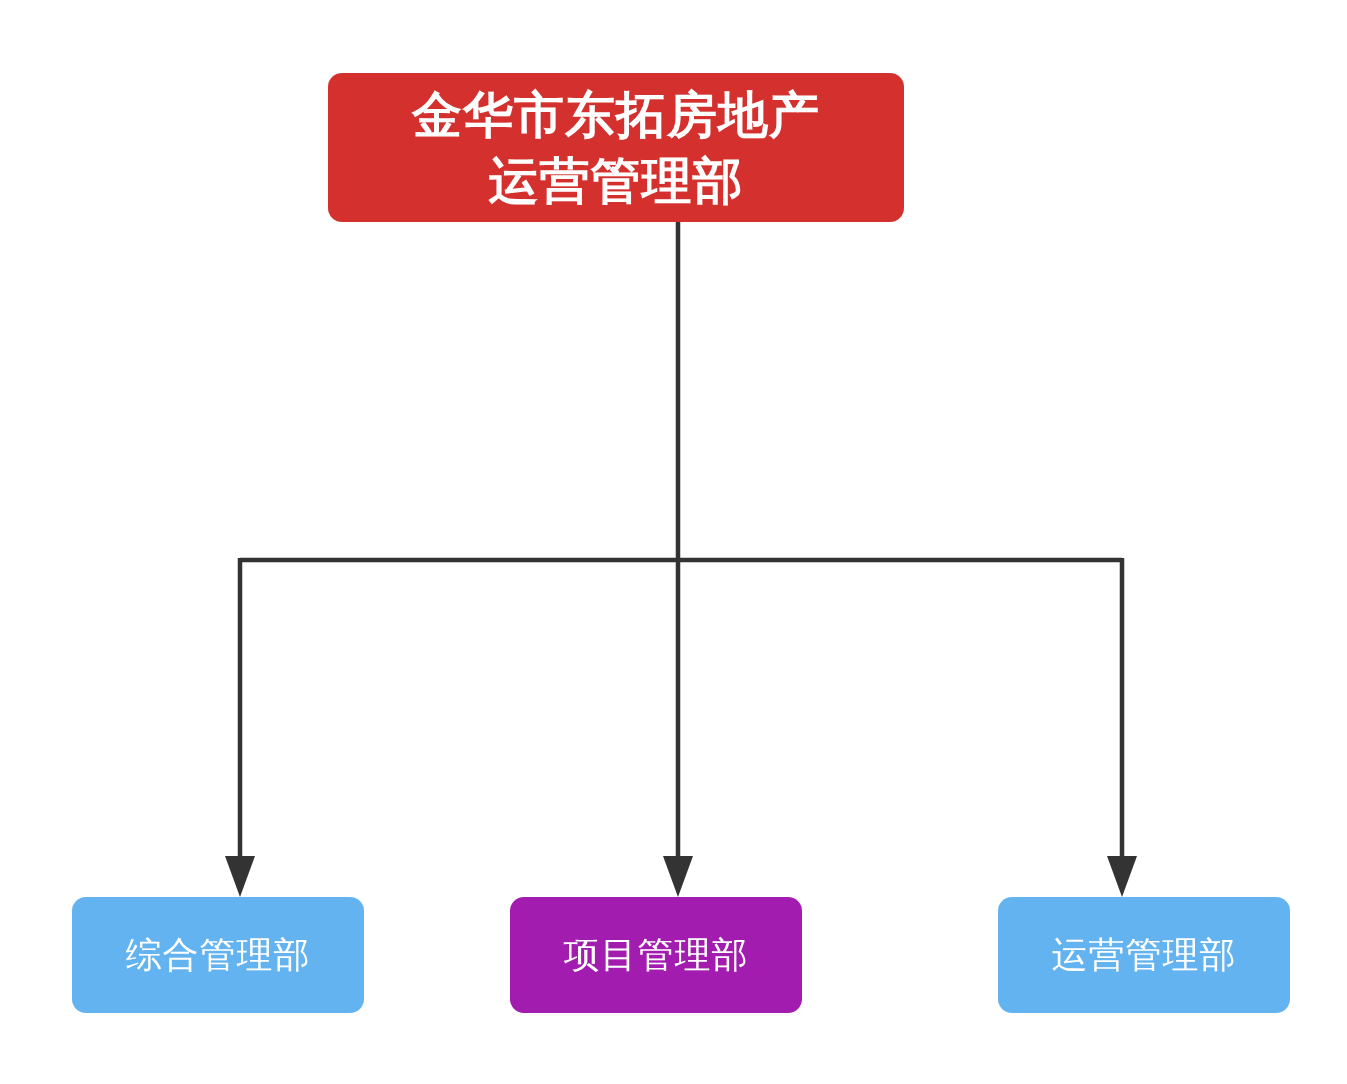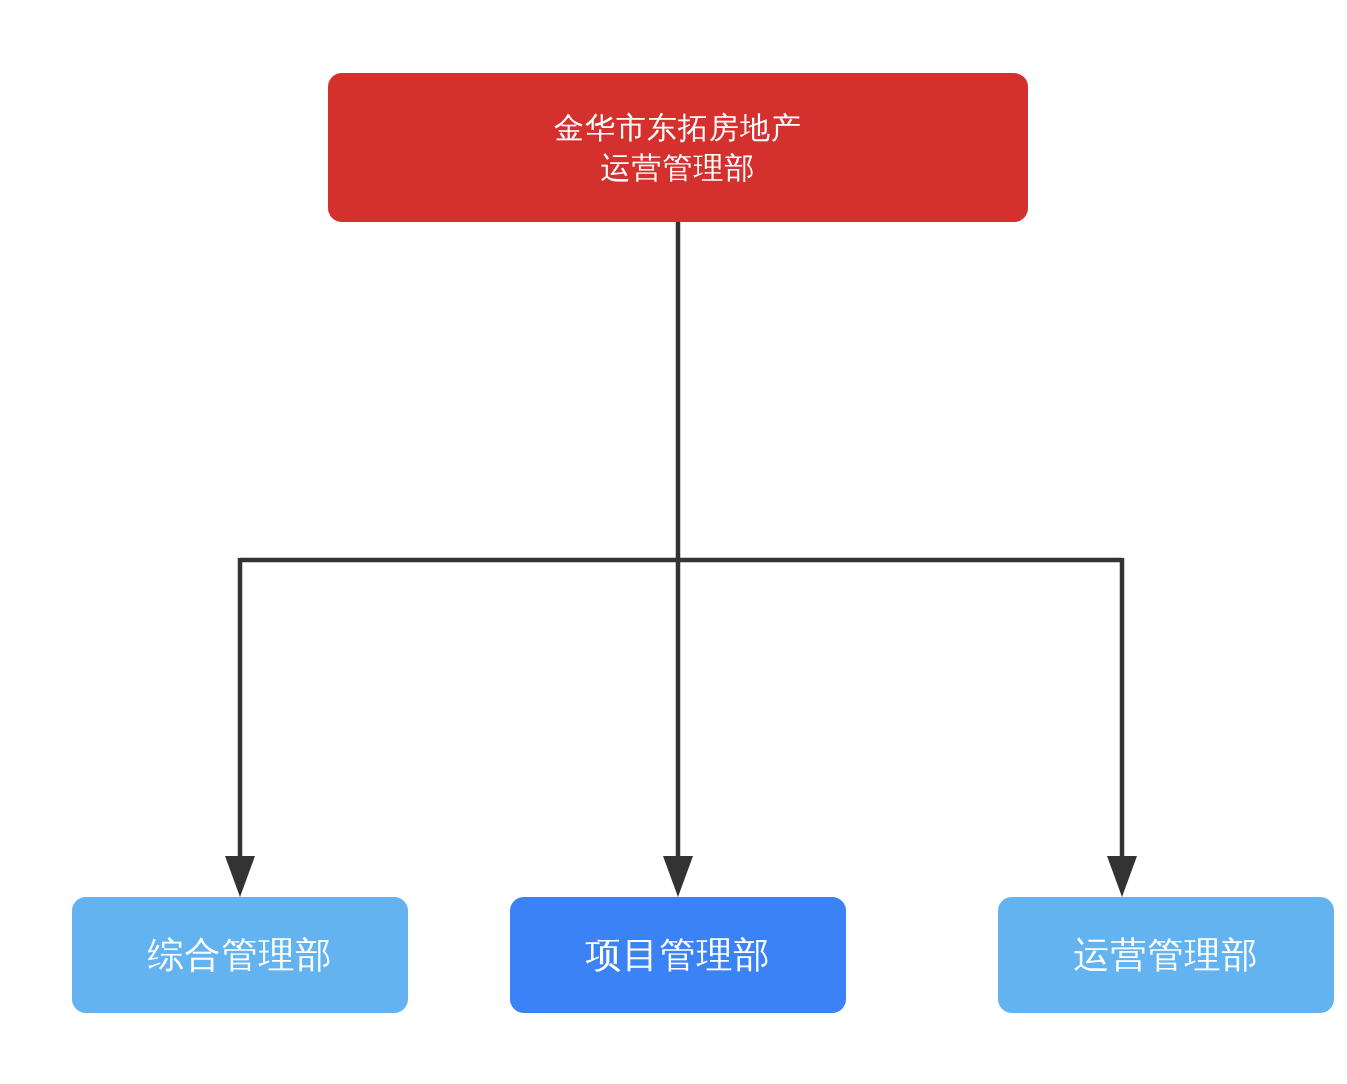--- a/index.html
+++ b/index.html
@@ -29,31 +29,31 @@
     flex-direction: column;
     align-items: center;
     justify-content: center;
     color: #ffffff;
     text-align: center;
     box-sizing: border-box;
   }
   .root-node {
     left: 328px;
     top: 73px;
-    width: 700px;
+    width: 576px;
     height: 149px;
     border-radius: 14px;
-    font-size: 30px;
+    font-size: 50px;
     line-height: 1.32;
-    font-weight: 400;
+    font-weight: 700;
     letter-spacing: 1px;
   }
   .dept-node {
     top: 897px;
-    width: 336px;
+    width: 292px;
     height: 116px;
     border-radius: 14px;
     font-size: 36px;
     font-weight: 400;
     letter-spacing: 1px;
   }
   .dept-1 { left: 72px;  }
   .dept-2 { left: 510px; }
   .dept-3 { left: 954px; margin-left: 44px; }
 </style>
@@ -79,21 +79,21 @@
 
   <div class="node root-node" style="background-color: rgb(212, 48, 45);">
     <div>金华市东拓房地产</div>
     <div>运营管理部</div>
   </div>
 
   <div class="node dept-node dept-1" style="background-color: rgb(99, 179, 241);">
     <span>综合管理部</span>
   </div>
 
-  <div class="node dept-node dept-2" style="background-color: #3b82f6;">
+  <div class="node dept-node dept-2" style="background-color: #a21caf;">
     <span>项目管理部</span>
   </div>
 
   <div class="node dept-node dept-3" style="background-color: rgb(99, 179, 241);">
     <span>运营管理部</span>
   </div>
 
 </div>
 
 </body></html>

